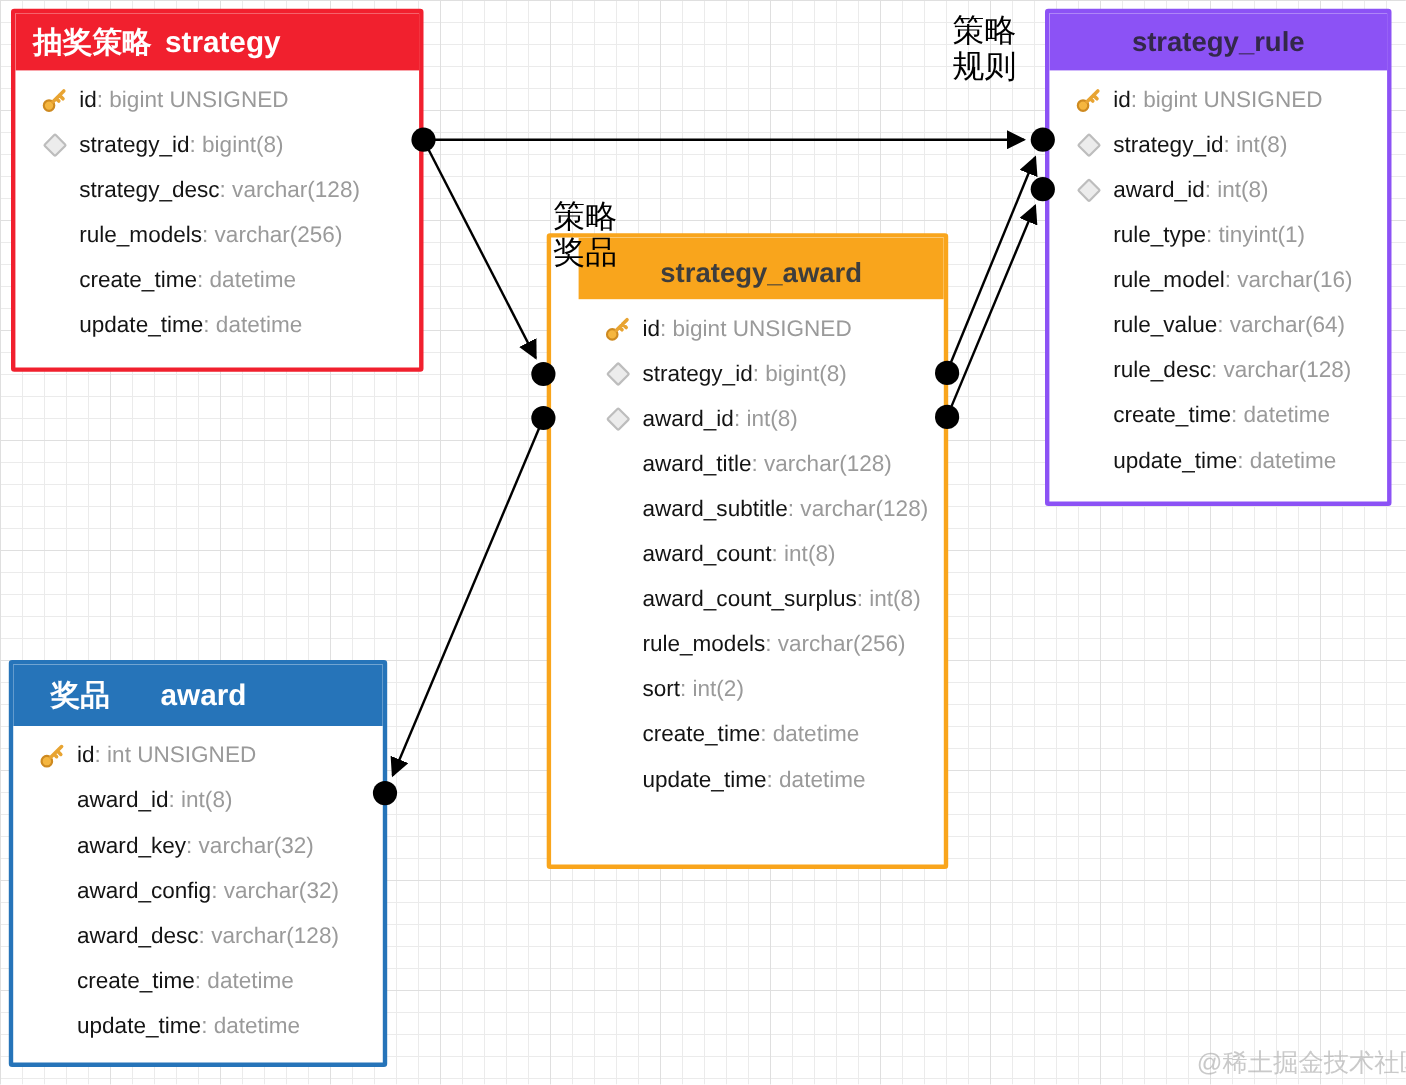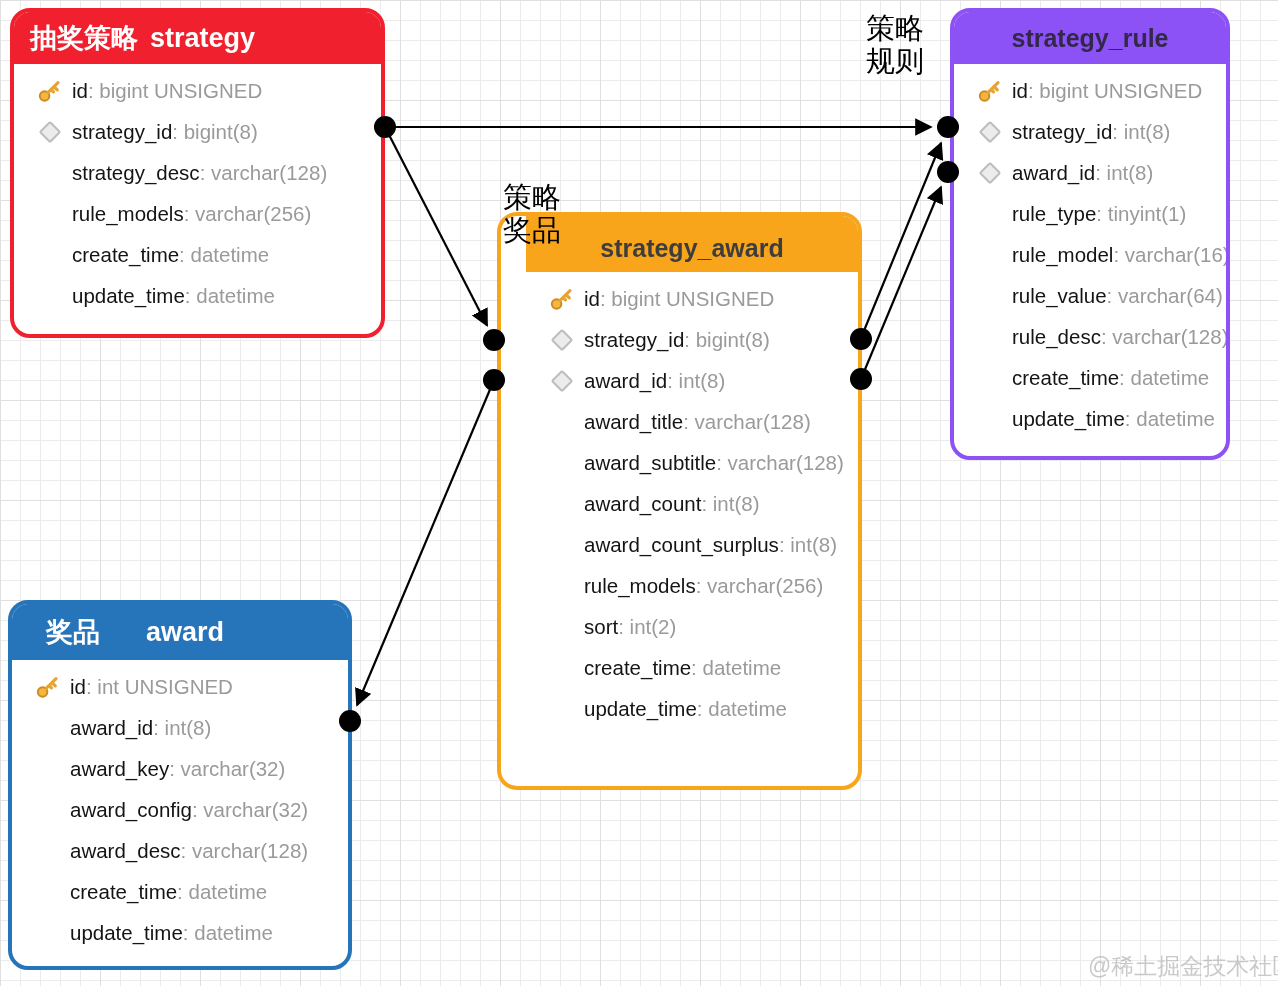--- a/index.html
+++ b/index.html
@@ -16,21 +16,21 @@
     background-size:100px 100px,100px 100px,20px 20px,20px 20px;
     font-family:"Liberation Sans", sans-serif;
   }
 
   
   .tnode{
     position:absolute;
     box-sizing:border-box;
     background:#ffffff;
     border:4px solid #000;
-    border-radius:20px;
+    border-radius:3px;
     overflow:hidden;
     z-index:2;
   }
   .thead{
     display:flex;
     align-items:center;
     font-weight:bold;
     box-sizing:border-box;
     white-space:nowrap;
   }
@@ -236,21 +236,21 @@
           <span class="fname">create_time</span>
           <span class="ftype">: datetime</span>
         </div>
         <div class="trow">
           <span class="icell"></span>
           <span class="fname">update_time</span>
           <span class="ftype">: datetime</span>
         </div>
       </div>
     </div>
-    <div class="tnode" style="left: 950px; top: 8px; width: 280px; height: 452px; border-color: rgb(140, 82, 245);">
+    <div class="tnode" style="left: 950px; top: 8px; width: 315px; height: 452px; border-color: rgb(140, 82, 245);">
       <div class="thead thead-center" style="background: rgb(140, 82, 245); height: 52px; color: rgb(51, 40, 74);">
         <span class="htitle">strategy_rule</span>
       </div>
       <div class="tbody">
         <div class="trow">
           <span class="icell">
             <svg width="26" height="26" viewBox="0 0 24 24">
               <circle cx="7" cy="16.6" r="4.4" fill="#F5B63F" stroke="#CE8A20" stroke-width="1.8"></circle>
               <path d="M10.3 13.3 L19.4 4.3 M15.7 7.9 L18.7 10.9 M13 10.6 L15.2 12.8" stroke="#E8A432" stroke-width="3" fill="none" stroke-linecap="round"></path>
             </svg>

